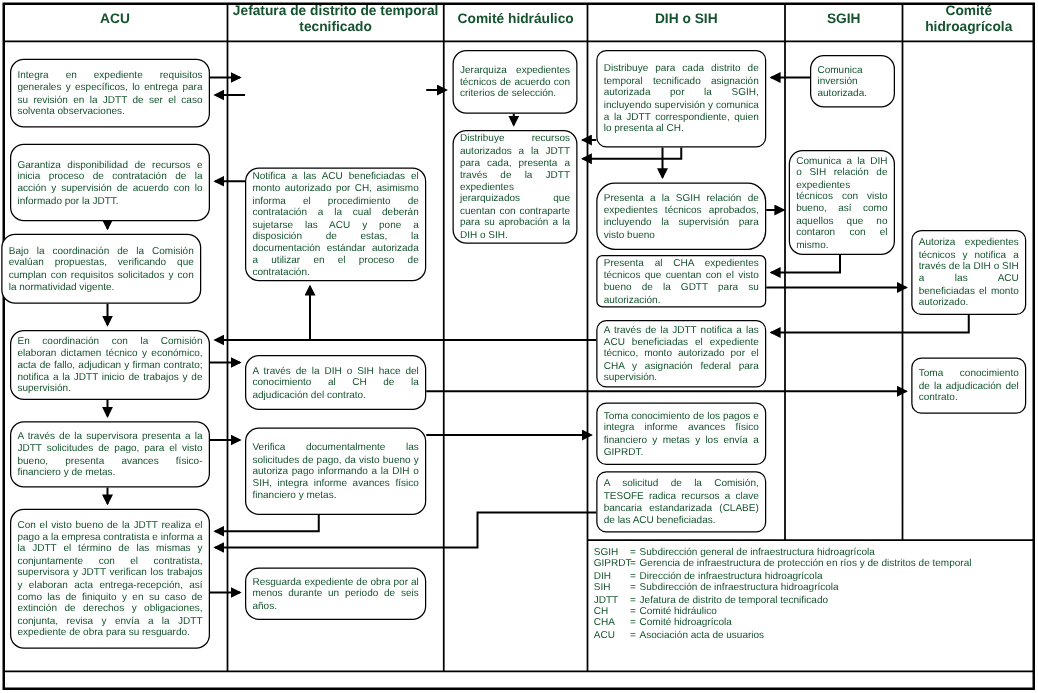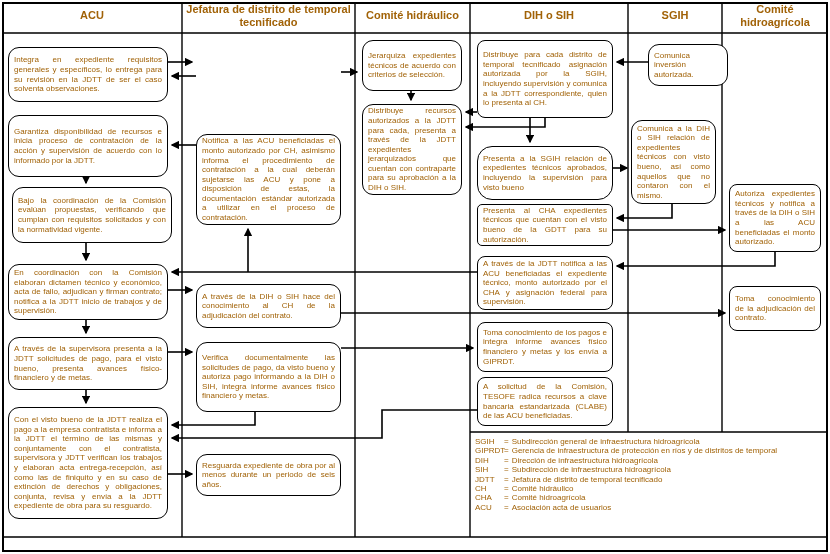--- a/index.html
+++ b/index.html
@@ -1,18 +1,18 @@
 <!DOCTYPE html>
 <html><head>
 <meta charset="utf-8">
 <style>
   html,body{margin:0;padding:0;background:#fff;}
   .canvas{
     position:relative;width:830px;height:554px;background:#fff;overflow:hidden;
-    font-family:"Liberation Sans","DejaVu Sans",sans-serif;color:#a16207;
+    font-family:"Liberation Sans","DejaVu Sans",sans-serif;color:#14532d;
   }
   .layer{position:absolute;left:0;top:0;}
   .lane-title{
     position:absolute;font-weight:bold;font-size:11px;line-height:13px;
     text-align:center;z-index:3;
   }
   .nowrap{white-space:nowrap;}
   .node{
     position:absolute;box-sizing:border-box;background:#fff;border:1.3px solid #000;
     border-radius:11px;padding:3px 5px;z-index:2;
@@ -80,21 +80,21 @@
   <div class="lane-title nowrap" style="left:470px;top:9px;width:158px;">DIH o SIH</div>
   <div class="lane-title nowrap" style="left:628px;top:9px;width:94px;">SGIH</div>
   <div class="lane-title" style="left:724px;top:3px;width:102px;">Comité hidroagrícola</div>
 
   <div class="node" style="left:8px;top:47px;width:160px;height:55px;">
       <span>Integra en expediente requisitos generales y específicos, lo entrega para su revisión en la JDTT de ser el caso solventa observaciones.</span>
     </div>
   <div class="node" style="left:8px;top:115px;width:160px;height:62px;">
       <span>Garantiza disponibilidad de recursos e inicia proceso de contratación de la acción y supervisión de acuerdo con lo informado por la JDTT.</span>
     </div>
-  <div class="node" style="left:12px;top:187px;width:160px;height:56px;">
+  <div class="node" style="left:1px;top:187px;width:160px;height:56px;">
       <span>Bajo la coordinación de la Comisión evalúan propuestas, verificando que cumplan con requisitos solicitados y con la normatividad vigente.</span>
     </div>
   <div class="node" style="left:8px;top:264px;width:160px;height:56px;">
       <span>En coordinación con la Comisión elaboran dictamen técnico y económico, acta de fallo, adjudican y firman contrato; notifica a la JDTT inicio de trabajos y de supervisión.</span>
     </div>
   <div class="node" style="left:8px;top:337px;width:160px;height:53px;justify-content:flex-end;">
       <span>A través de la supervisora presenta a la JDTT solicitudes de pago, para el visto bueno, presenta avances físico-financiero y de metas.</span>
     </div>
   <div class="node" style="left:8px;top:407px;width:160px;height:112px;">
       <span>Con el visto bueno de la JDTT realiza el pago a la empresa contratista e informa a la JDTT el término de las mismas y conjuntamente con el contratista, supervisora y JDTT verifican los trabajos y elaboran acta entrega-recepción, así como las de finiquito y en su caso de extinción de derechos y obligaciones, conjunta, revisa y envía a la JDTT expediente de obra para su resguardo.</span>
@@ -132,21 +132,21 @@
   <div class="node r-md" style="left:477px;top:256px;width:136px;height:54px;">
       <span>A través de la JDTT notifica a las ACU beneficiadas el expediente técnico, monto autorizado por el CHA y asignación federal para supervisión.</span>
     </div>
   <div class="node r-md" style="left:477px;top:322px;width:136px;height:50px;">
       <span>Toma conocimiento de los pagos e integra informe avances físico financiero y metas y los envía a GIPRDT.</span>
     </div>
   <div class="node r-md" style="left:477px;top:377px;width:136px;height:49px;">
       <span>A solicitud de la Comisión, TESOFE radica recursos a clave bancaria estandarizada (CLABE) de las ACU beneficiadas.</span>
     </div>
 
-  <div class="node" style="left:648px;top:44px;width:80px;height:42px;">
+  <div class="node" style="left:648px;top:44px;width:68px;height:42px;">
       <span>Comunica inversión autorizada.</span>
     </div>
   <div class="node" style="left:631px;top:120px;width:85px;height:84px;">
       <span>Comunica a la DIH o SIH relación de expedientes técnicos con visto bueno, así como aquellos que no contaron con el mismo.</span>
     </div>
 
   <div class="node r-md" style="left:729px;top:184px;width:92px;height:68px;">
       <span>Autoriza expedientes técnicos y notifica a través de la DIH o SIH a las ACU beneficiadas el monto autorizado.</span>
     </div>
   <div class="node r-md" style="left:729px;top:286px;width:92px;height:45px;">

